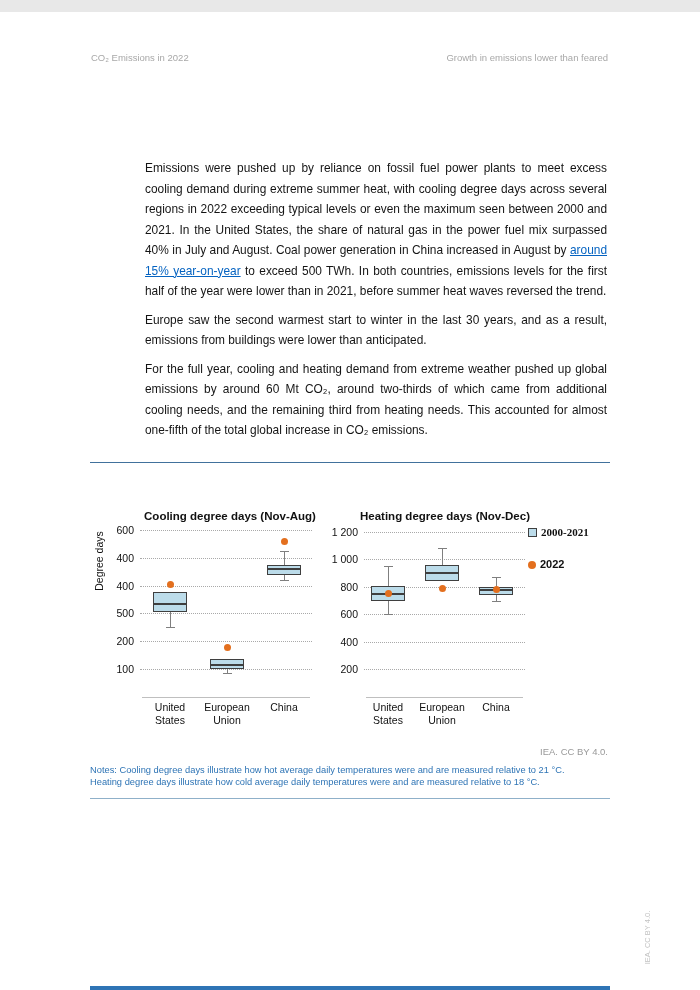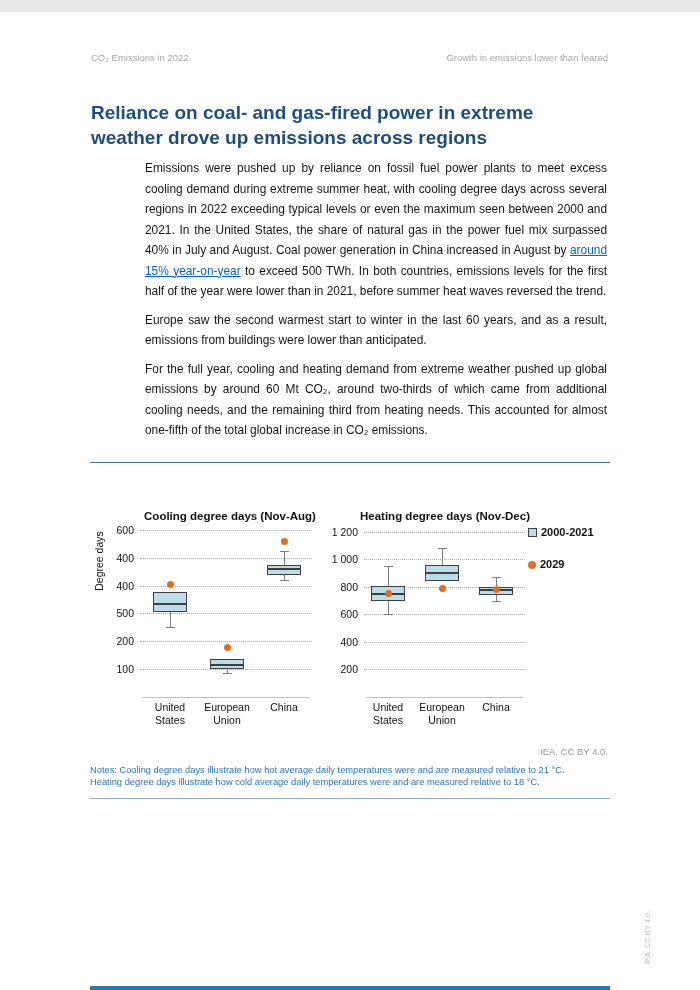--- a/index.html
+++ b/index.html
@@ -42,21 +42,21 @@
   .wh  { position:absolute; width:1px; background:#7f7f7f; }
   .cap { position:absolute; width:9px; height:1px; background:#7f7f7f; }
   .box { position:absolute; width:34px; background:#bcdcea; border:1.5px solid #3f3f3f; }
   .med { position:absolute; width:34px; height:2px; background:#3f3f3f; }
   .dot { position:absolute; width:7px; height:7px; border-radius:50%; background:#e36f1e; }
   .cat { position:absolute; top:178px; width:70px; text-align:center;
     font-size:10.5px; line-height:13px; color:#111; white-space:pre-line; }
 
   .legend { position:absolute; left:528px; top:514px; font-size:11px; font-weight:600; color:#111; }
   .lrow { position:absolute; left:0; white-space:nowrap; }
-  .lr-0 { top:0; } .lr-1 { top:32px; }
+  .lr-0 { top:0;font-family:Liberation Serif, serif; } .lr-1 { top:32px; }
   .lsq { display:inline-block; width:9px; height:9px; background:#bcdcea; border:1.5px solid #3f3f3f; vertical-align:-1px; margin-right:4px; }
   .ldot { display:inline-block; width:8px; height:8px; border-radius:50%; background:#e36f1e; vertical-align:-1px; margin-right:4px; }
 
   .iea-credit { position:absolute; left:400px; top:734px; width:208px; text-align:right;
     font-size:9.5px; color:#999; }
   .notes { position:absolute; left:90px; top:753px; width:522px;
     font-size:9.3px; line-height:11.5px; color:#2e74b5; white-space:pre-line; }
   .notes-rule { position:absolute; left:90px; top:786px; width:520px; height:1px; background:#8fb0c9; }
 
   .side-credit { position:absolute; left:607px; top:921px; width:80px; text-align:center;
@@ -68,26 +68,24 @@
   .bottom-bar { position:absolute; left:90px; top:974px; width:520px; height:5px; background:#2e74b5; }
 </style>
 </head>
 <body>
 
 <div class="page">
 
   <div class="hdr hdr-l">CO₂ Emissions in 2022</div>
   <div class="hdr hdr-r">Growth in emissions lower than feared</div>
 
-  <h1 class="doc-title">Reliance on coal- and gas-fired power in extreme
-weather drove up emissions across regions</h1>
 
   <div class="body-text">
     <p><span>Emissions were pushed up by reliance on fossil fuel power plants to meet excess cooling demand during extreme summer heat, with cooling degree days across several regions in 2022 exceeding typical levels or even the maximum seen between 2000 and 2021. In the United States, the share of natural gas in the power fuel mix surpassed 40% in July and August. Coal power generation in China increased in August by </span><a class="link" href="#">around 15% year-on-year</a><span> to exceed 500 TWh. In both countries, emissions levels for the first half of the year were lower than in 2021, before summer heat waves reversed the trend.</span></p>
-    <p><span>Europe saw the second warmest start to winter in the last 60 years, and as a result, emissions from buildings were lower than anticipated.</span></p>
+    <p><span>Europe saw the second warmest start to winter in the last 30 years, and as a result, emissions from buildings were lower than anticipated.</span></p>
     <p><span>For the full year, cooling and heating demand from extreme weather pushed up global emissions by around 60 Mt CO₂, around two-thirds of which came from additional cooling needs, and the remaining third from heating needs. This accounted for almost one-fifth of the total global increase in CO₂ emissions.</span></p>
   </div>
 
   <div class="fig-rule-top"></div>
 
   <div class="chart-title ct-0">Cooling degree days (Nov-Aug)</div>
   <div class="chart-title ct-1">Heating degree days (Nov-Dec)</div>
 
   <div class="ylab">Degree days</div>
 
@@ -168,21 +166,21 @@
       <div class="med" style="left: 115px; top: 66.3525px;"></div>
       <div class="dot" style="left: 128.5px; top: 63.166px;"></div>
       <div class="cat" style="left: 97px;">China</div>
     </div>
 
   <div class="legend">
     <div class="lrow lr-0">
       <span class="lsq"></span><span>2000-2021</span>
     </div>
     <div class="lrow lr-1">
-      <span class="ldot"></span><span>2029</span>
+      <span class="ldot"></span><span>2022</span>
     </div>
   </div>
 
   <div class="iea-credit">IEA. CC BY 4.0.</div>
   <div class="notes">Notes: Cooling degree days illustrate how hot average daily temperatures were and are measured relative to 21 °C.
 Heating degree days illustrate how cold average daily temperatures were and are measured relative to 18 °C.</div>
   <div class="notes-rule"></div>
 
   <div class="side-credit">IEA. CC BY 4.0.</div>
   <div class="bottom-bar"></div>

